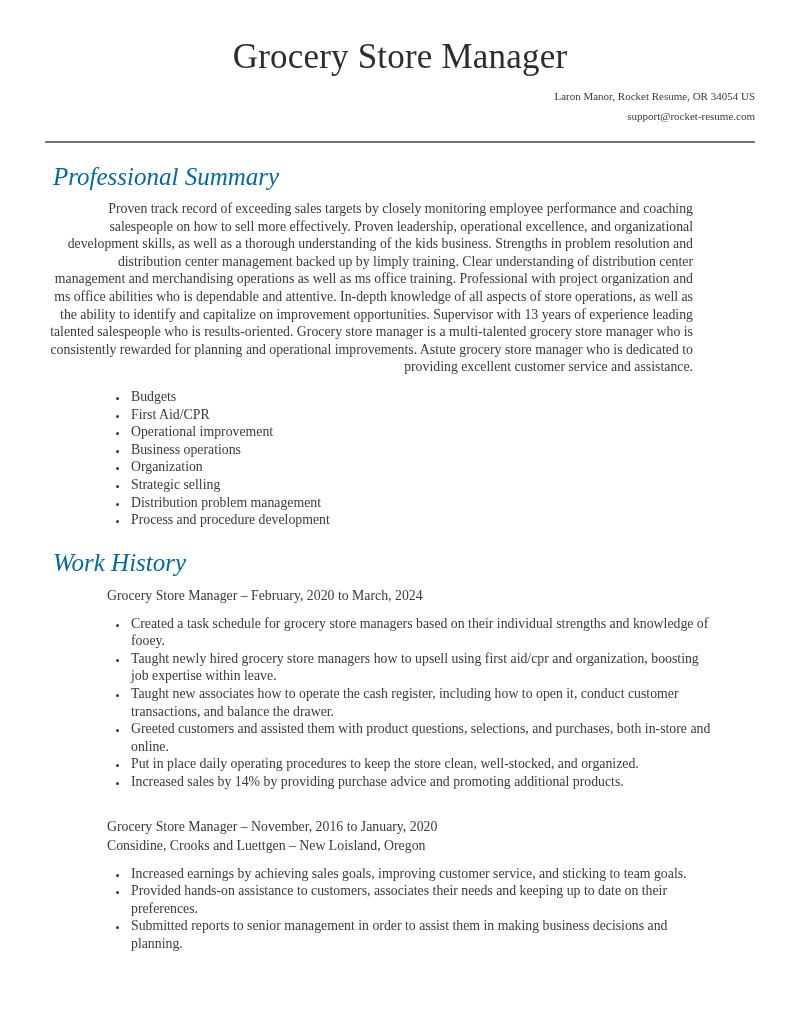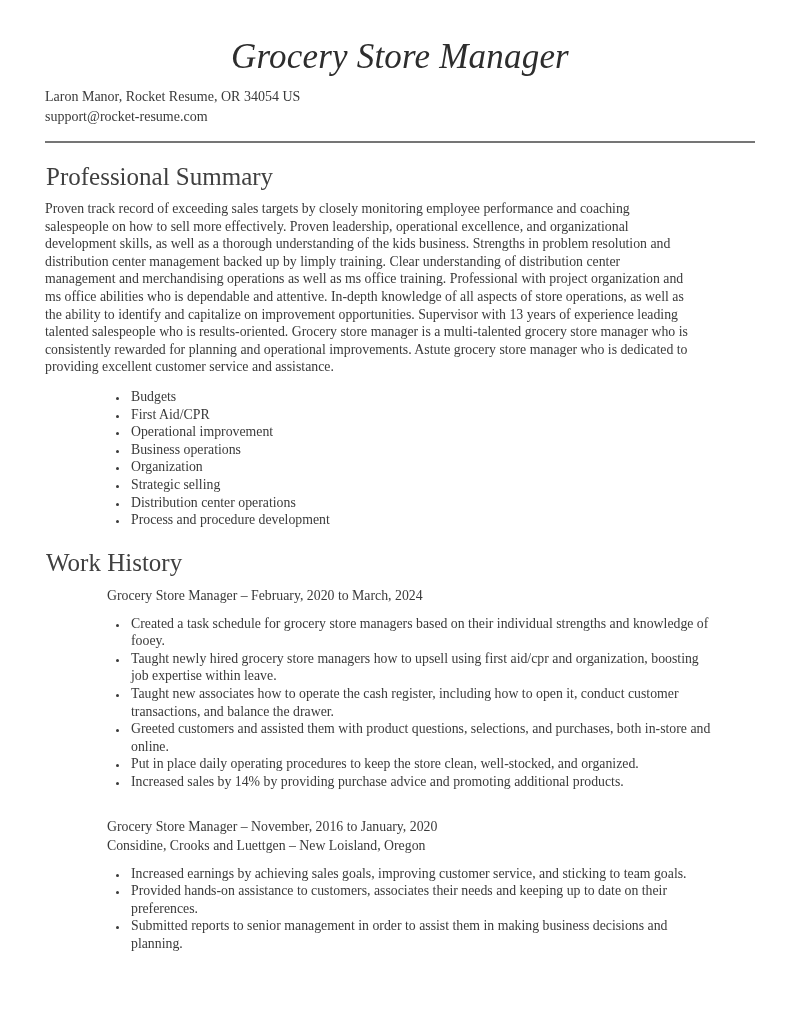--- a/index.html
+++ b/index.html
@@ -21,46 +21,47 @@
     box-sizing: border-box;
   }
   .doc-title {
     font-weight: normal;
     font-size: 35px;
     line-height: 42px;
     text-align: center;
     color: #2d2d2d;
     margin: 0 0 9px 0;
     letter-spacing: 0.2px;
-    font-style: italic;
   }
   .contact {
-    text-align: left;
-    font-size: 14px;
+    text-align: right;
+    font-size: 11px;
     line-height: 19.5px;
     color: #3a3a3a;
   }
   .divider {
     border: none;
     border-top: 2px solid #757575;
     margin: 15px 0 0 0;
   }
   .section-heading {
     font-weight: normal;
     font-size: 25px;
     line-height: 30px;
-    color: #404040;
-    margin: 19px 0 8px 1px;
+    color: #0369a1;
+    margin: 19px 0 8px 8px;
+    font-style: italic;
   }
   .indent {
     margin-left: 62px;
   }
   .summary-text {
     margin: 0;
     width: 648px;
+    text-align: right;
   }
   ul.bullet-list {
     margin: 0;
     padding: 0 0 0 22px;
     list-style-type: disc;
   }
   ul.bullet-list li {
     padding-left: 2px;
     margin: 0;
   }
@@ -116,21 +117,21 @@
 
   <section>
     <div class="skills-cols">
       <ul class="bullet-list">
         <li>Budgets</li>
         <li>First Aid/CPR</li>
         <li>Operational improvement</li>
         <li>Business operations</li>
         <li>Organization</li>
         <li>Strategic selling</li>
-        <li>Distribution center operations</li>
+        <li>Distribution problem management</li>
         <li>Process and procedure development</li>
       </ul>
     </div>
   </section>
 
   <section>
     <h2 class="section-heading">Work History</h2>
     <div class="work-jobs">
 
       <div class="job">

